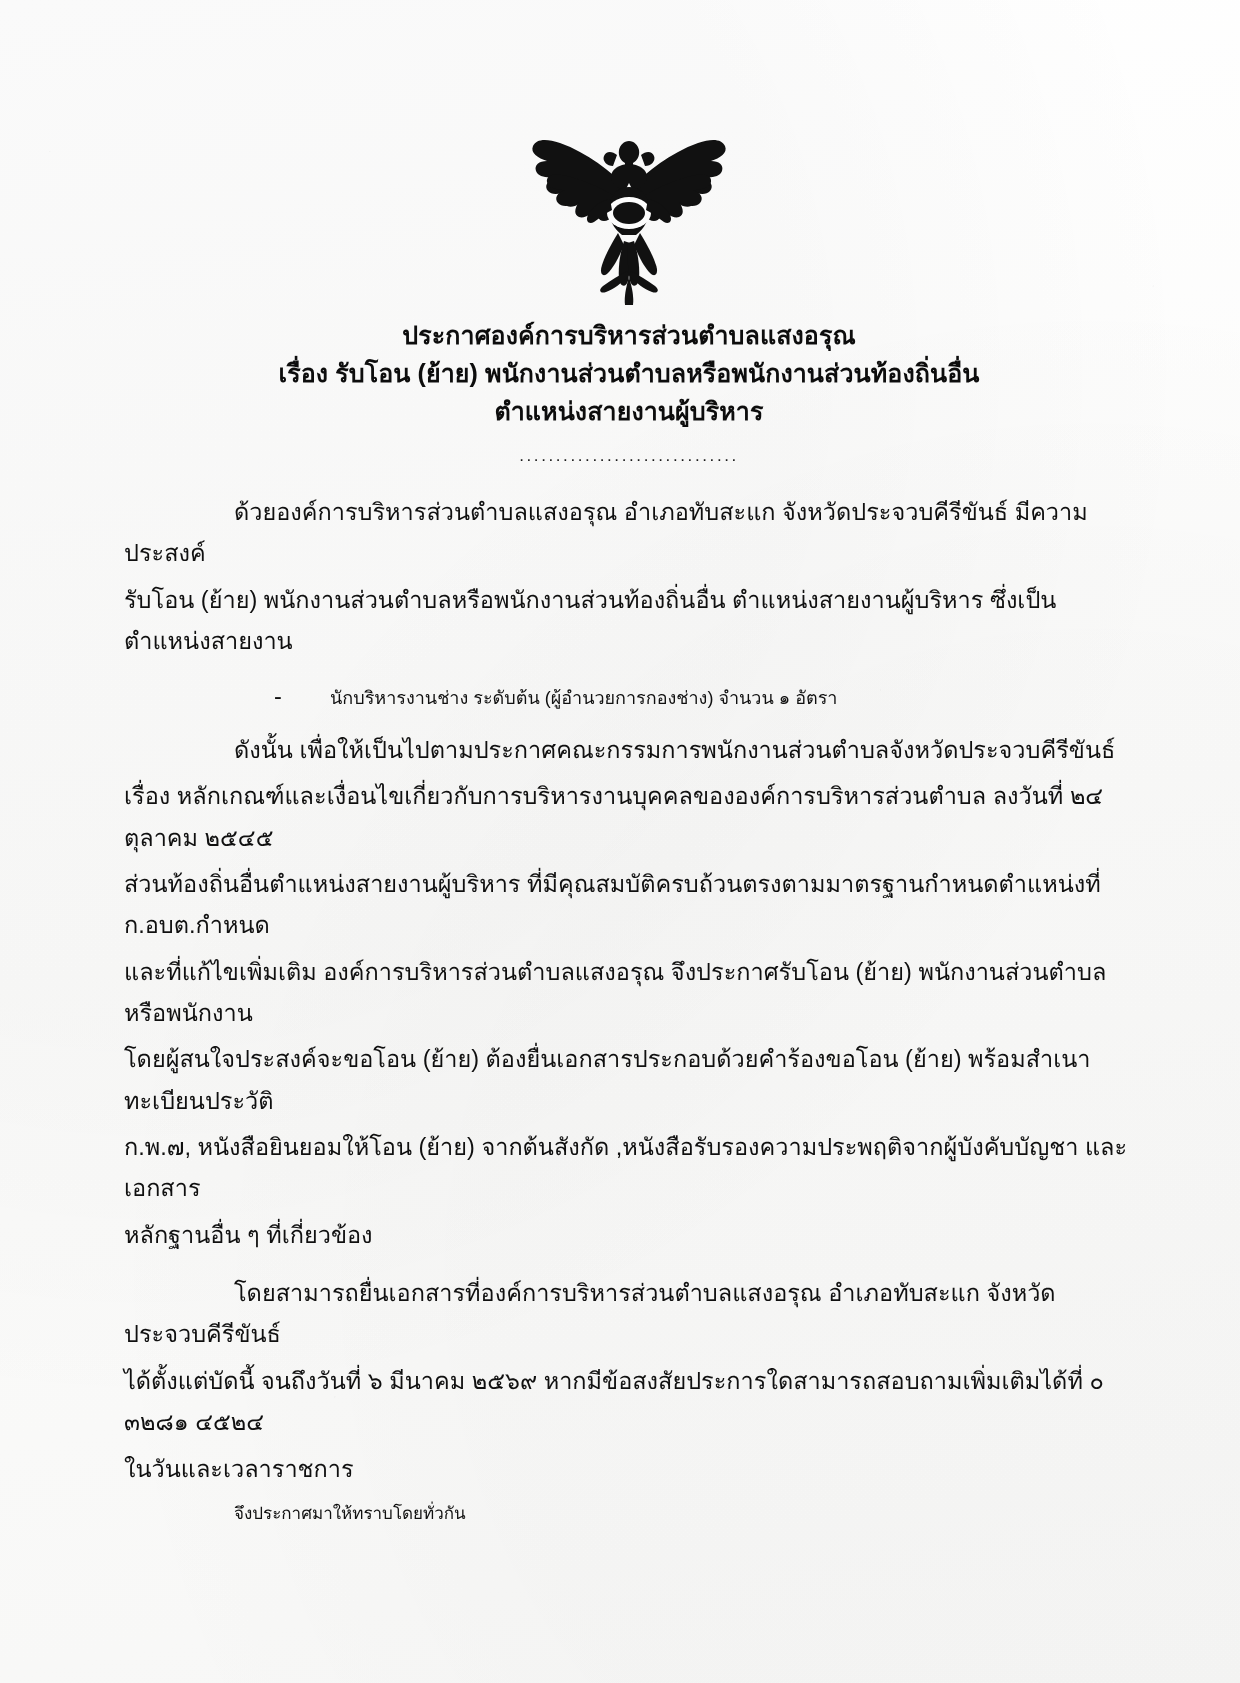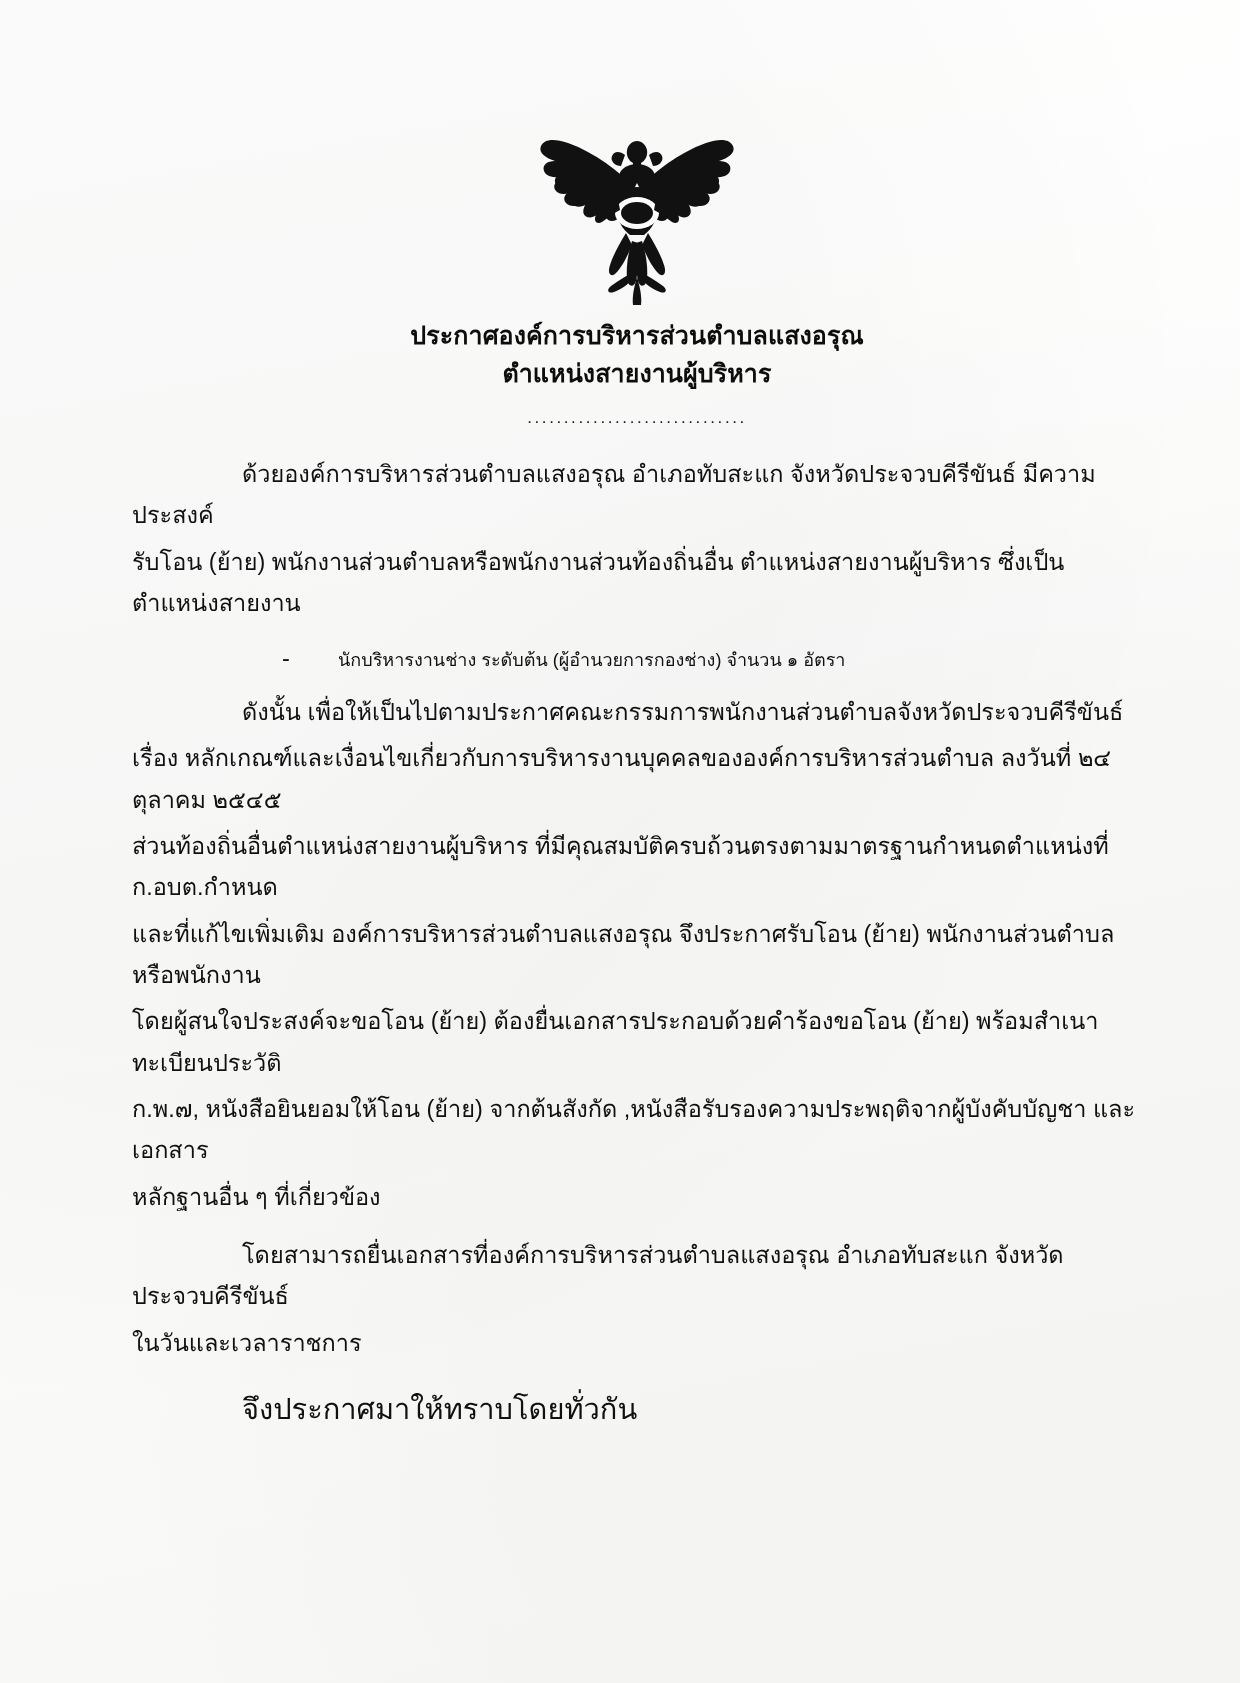--- a/index.html
+++ b/index.html
@@ -19,21 +19,21 @@
     position: absolute;
     inset: 0;
     background: #fdfdfd;
     background-image:
       radial-gradient(circle at 12% 22%, rgba(0,0,0,0.018) 0 38%, rgba(0,0,0,0) 62%),
       radial-gradient(circle at 88% 76%, rgba(0,0,0,0.016) 0 36%, rgba(0,0,0,0) 60%),
       linear-gradient(170deg, #ffffff 0%, #fbfbfa 52%, #f7f7f6 100%);
   }
   .sheet {
     position: absolute;
-    left: 132px;
+    left: 124px;
     top: 120px;
     width: 1010px;
   }
 
   
   .emblem-wrap {
     display: flex;
     justify-content: center;
     align-items: flex-end;
     height: 190px;
@@ -96,22 +96,22 @@
     width: 56px;
     margin-left: 150px;
     font-size: 23.5px;
   }
   .bullet-text { font-size: 18px; }
 
   .para-gap { height: 12px; }
 
   
   .closing {
-    margin-top: 20px;
-    font-size: 29px;
+    margin-top: 9px;
+    font-size: 17px;
   }
   .closing .indent { display: inline-block; width: 110px; }
 
   
   .speckle {
     position: absolute;
     inset: 0;
     pointer-events: none;
     opacity: 0.5;
     background-image:
@@ -160,20 +160,21 @@
 
           <path d="M115 150 C108 158 100 164 92 167 C86 169 84 165 89 161 C97 155 106 150 113 146 Z"></path>
           <path d="M115 150 C122 158 130 164 138 167 C144 169 146 165 141 161 C133 155 124 150 117 146 Z"></path>
           <path d="M115 152 C112 162 110 172 111 180 L119 180 C120 172 118 162 115 152 Z"></path>
         </g>
       </svg>
     </div>
 
     <div class="head-block">
       <div class="head-line l1">ประกาศองค์การบริหารส่วนตำบลแสงอรุณ</div>
+      <div class="head-line l2">เรื่อง รับโอน (ย้าย) พนักงานส่วนตำบลหรือพนักงานส่วนท้องถิ่นอื่น</div>
       <div class="head-line l3">ตำแหน่งสายงานผู้บริหาร</div>
       <div class="dot-rule">....................................</div>
     </div>
 
     <div class="body-block">
 
       <div class="para">
         <span class="indent"></span><span>ด้วยองค์การบริหารส่วนตำบลแสงอรุณ อำเภอทับสะแก จังหวัดประจวบคีรีขันธ์ มีความประสงค์</span>
       </div>
       <div class="para">
@@ -206,20 +207,23 @@
       <div class="para">
         <span>หลักฐานอื่น ๆ ที่เกี่ยวข้อง</span>
       </div>
 
       <div class="para-gap"></div>
 
       <div class="para">
         <span class="indent"></span><span>โดยสามารถยื่นเอกสารที่องค์การบริหารส่วนตำบลแสงอรุณ อำเภอทับสะแก จังหวัดประจวบคีรีขันธ์</span>
       </div>
       <div class="para">
+        <span>ได้ตั้งแต่บัดนี้ จนถึงวันที่ ๖ มีนาคม ๒๕๖๙ หากมีข้อสงสัยประการใดสามารถสอบถามเพิ่มเติมได้ที่ ๐ ๓๒๘๑ ๔๕๒๔</span>
+      </div>
+      <div class="para">
         <span>ในวันและเวลาราชการ</span>
       </div>
 
       <div class="closing">
         <span class="indent"></span><span>จึงประกาศมาให้ทราบโดยทั่วกัน</span>
       </div>
 
     </div>
   </div>
 </div>

